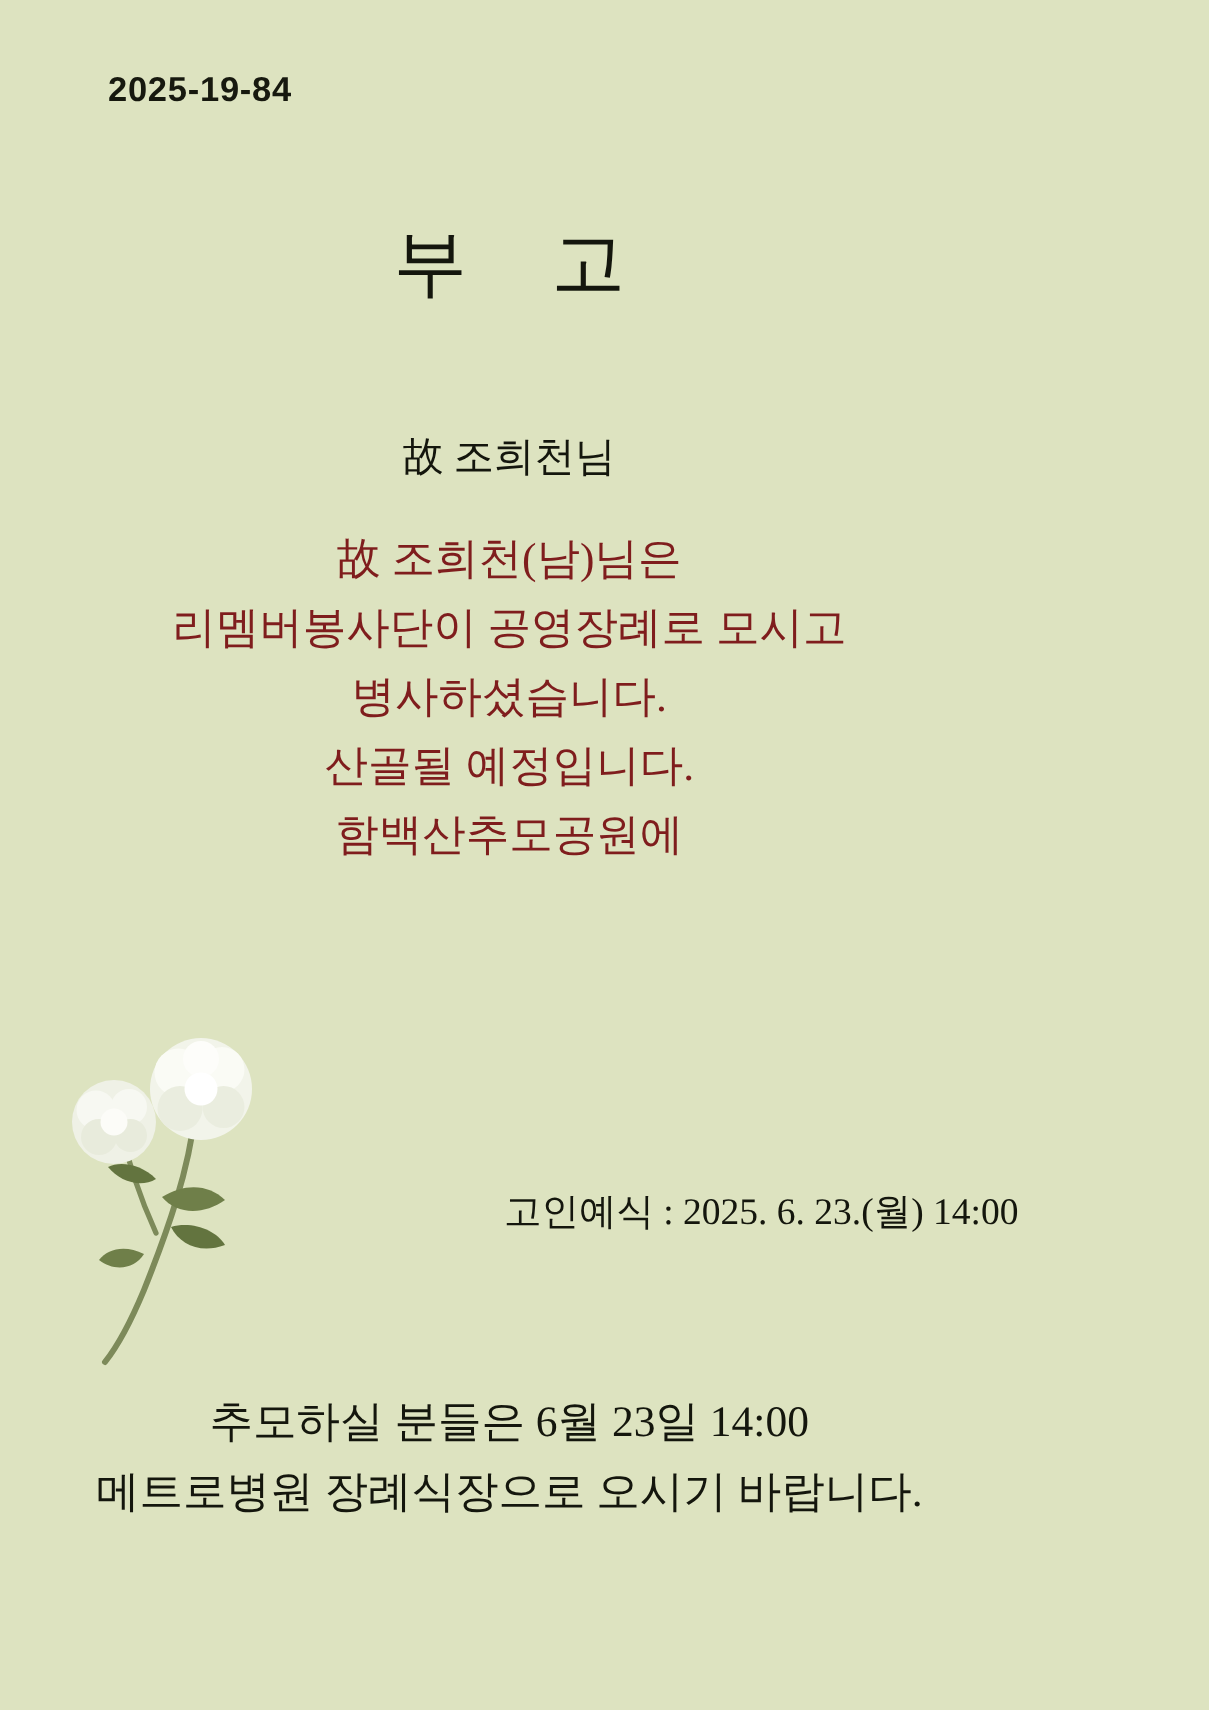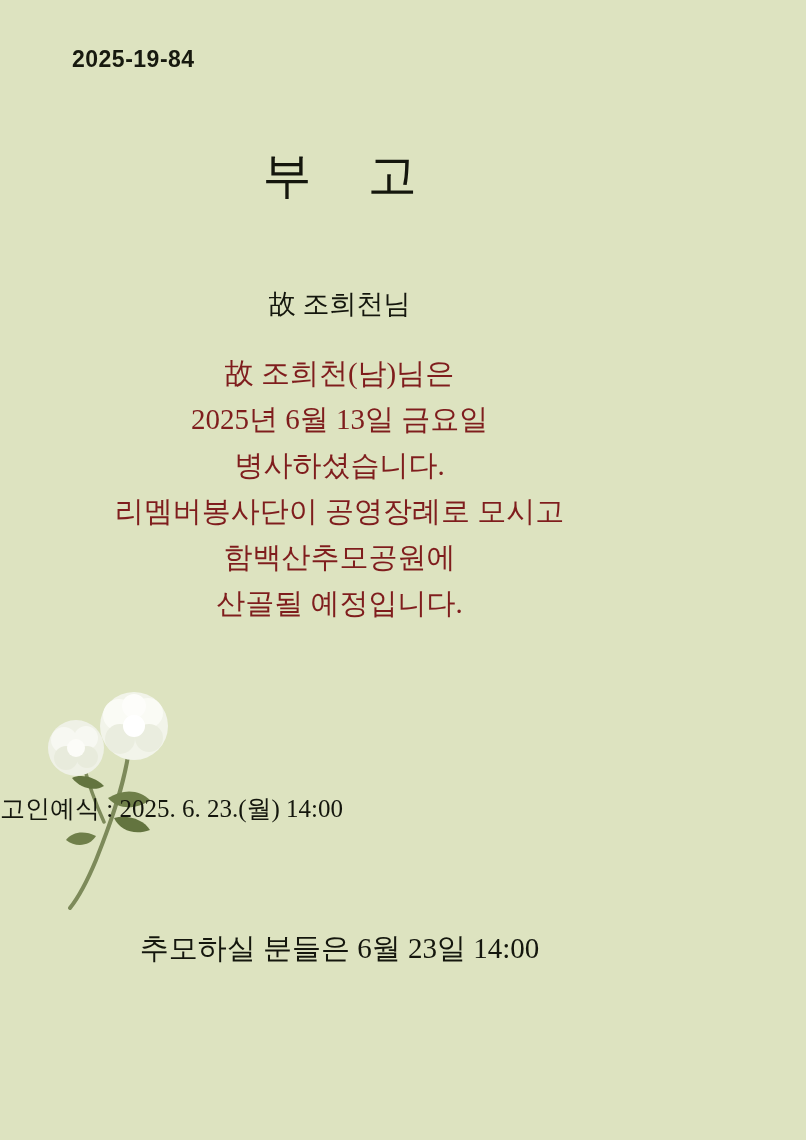--- a/index.html
+++ b/index.html
@@ -71,21 +71,21 @@
   }
   .body-block div {
     white-space: nowrap;
   }
 
   .ceremony-block {
     position: absolute;
     top: 790px;
     left: 0;
     width: 100%;
-    text-align: left;
+    text-align: right;
     font-size: 25px;
     line-height: 38px;
     color: #14160d;
   }
   .ceremony-block div {
     white-space: nowrap;
   }
 
   .closing-block {
     position: absolute;
@@ -115,25 +115,24 @@
 <div class="page">
 
   <div class="doc-number">2025-19-84</div>
 
   <div class="title">부 고</div>
 
   <div class="deceased-name">故 조희천님</div>
 
   <div class="body-block">
     <div>故 조희천(남)님은</div>
-    <div>2025년 6월 13일 금요일</div>
+    <div>리멤버봉사단이 공영장례로 모시고</div>
     <div>병사하셨습니다.</div>
-    <div>리멤버봉사단이 공영장례로 모시고</div>
+    <div>산골될 예정입니다.</div>
     <div>함백산추모공원에</div>
-    <div>산골될 예정입니다.</div>
   </div>
 
   <div class="flower">
     <svg viewBox="0 0 170 225" width="170" height="225" aria-hidden="true">
 
       <path d="M96 52 C92 90, 78 130, 62 170 C52 194, 44 208, 36 218" stroke="#7d8a5a" stroke-width="4" fill="none" stroke-linecap="round"></path>
       <path d="M46 60 C52 88, 60 110, 70 132" stroke="#7d8a5a" stroke-width="3.5" fill="none" stroke-linecap="round"></path>
 
       <path d="M74 108 C90 98, 106 100, 116 110 C102 120, 84 120, 74 108 Z" fill="#6f7f49"></path>
       <path d="M80 128 C94 124, 110 130, 116 140 C100 146, 86 140, 80 128 Z" fill="#63743f"></path>
@@ -160,15 +159,16 @@
       </g>
     </svg>
   </div>
 
   <div class="ceremony-block">
     <div>고인예식 :  2025.  6.  23.(월)  14:00</div>
   </div>
 
   <div class="closing-block">
     <div>추모하실 분들은 6월 23일 14:00</div>
+    <div>메트로병원 장례식장으로 오시기 바랍니다.</div>
   </div>
 
 </div>
 
 </body></html>

